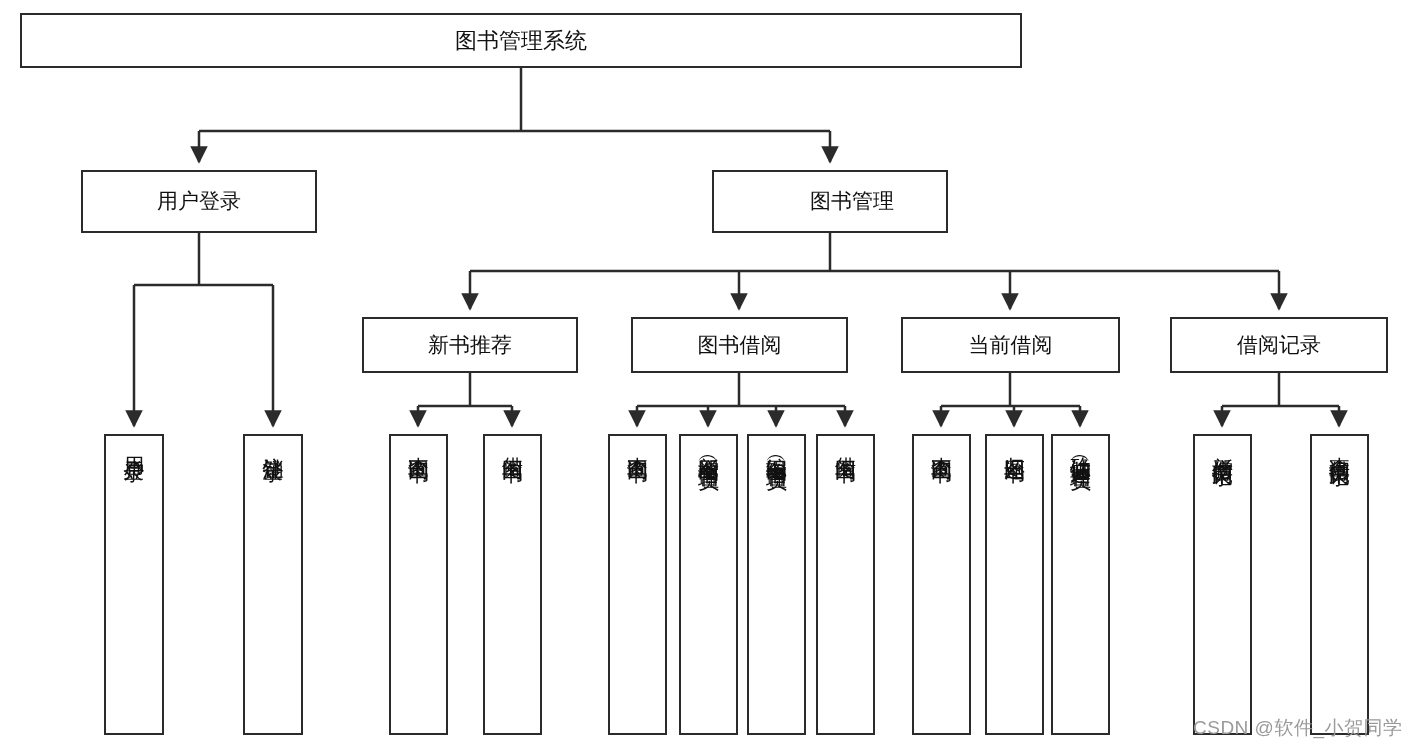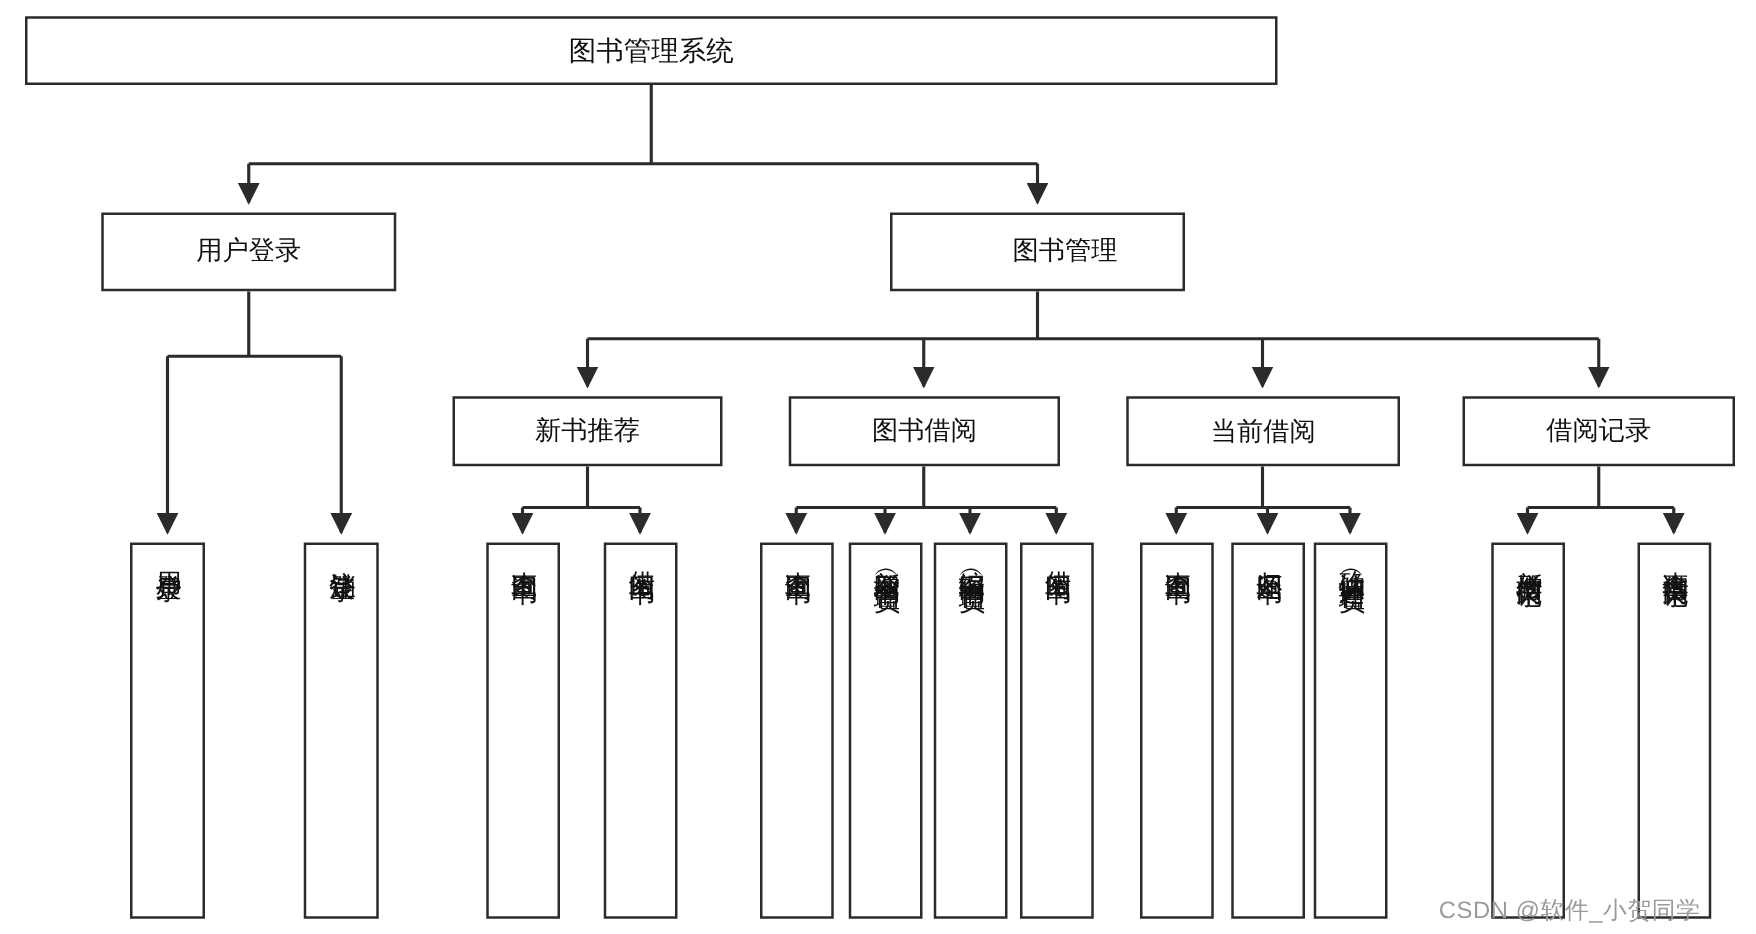--- a/index.html
+++ b/index.html
@@ -176,15 +176,15 @@
   <div class="node vertical" style="left:1051px; top:434px; width:59px; height:301px;">
     <span class="node-label">确认归还（管理员）</span>
   </div>
   <div class="node vertical" style="left:1193px; top:434px; width:59px; height:301px;">
     <span class="node-label">新增借阅记录</span>
   </div>
   <div class="node vertical" style="left:1310px; top:434px; width:59px; height:301px;">
     <span class="node-label">查询借阅记录</span>
   </div>
 
-  <div class="watermark" style="left:1151px; top:715px;text-align:right;">CSDN @软件_小贺同学</div>
+  <div class="watermark" style="left:1193px; top:715px;text-align:right;">CSDN @软件_小贺同学</div>
 
 </div>
 
 </body></html>

